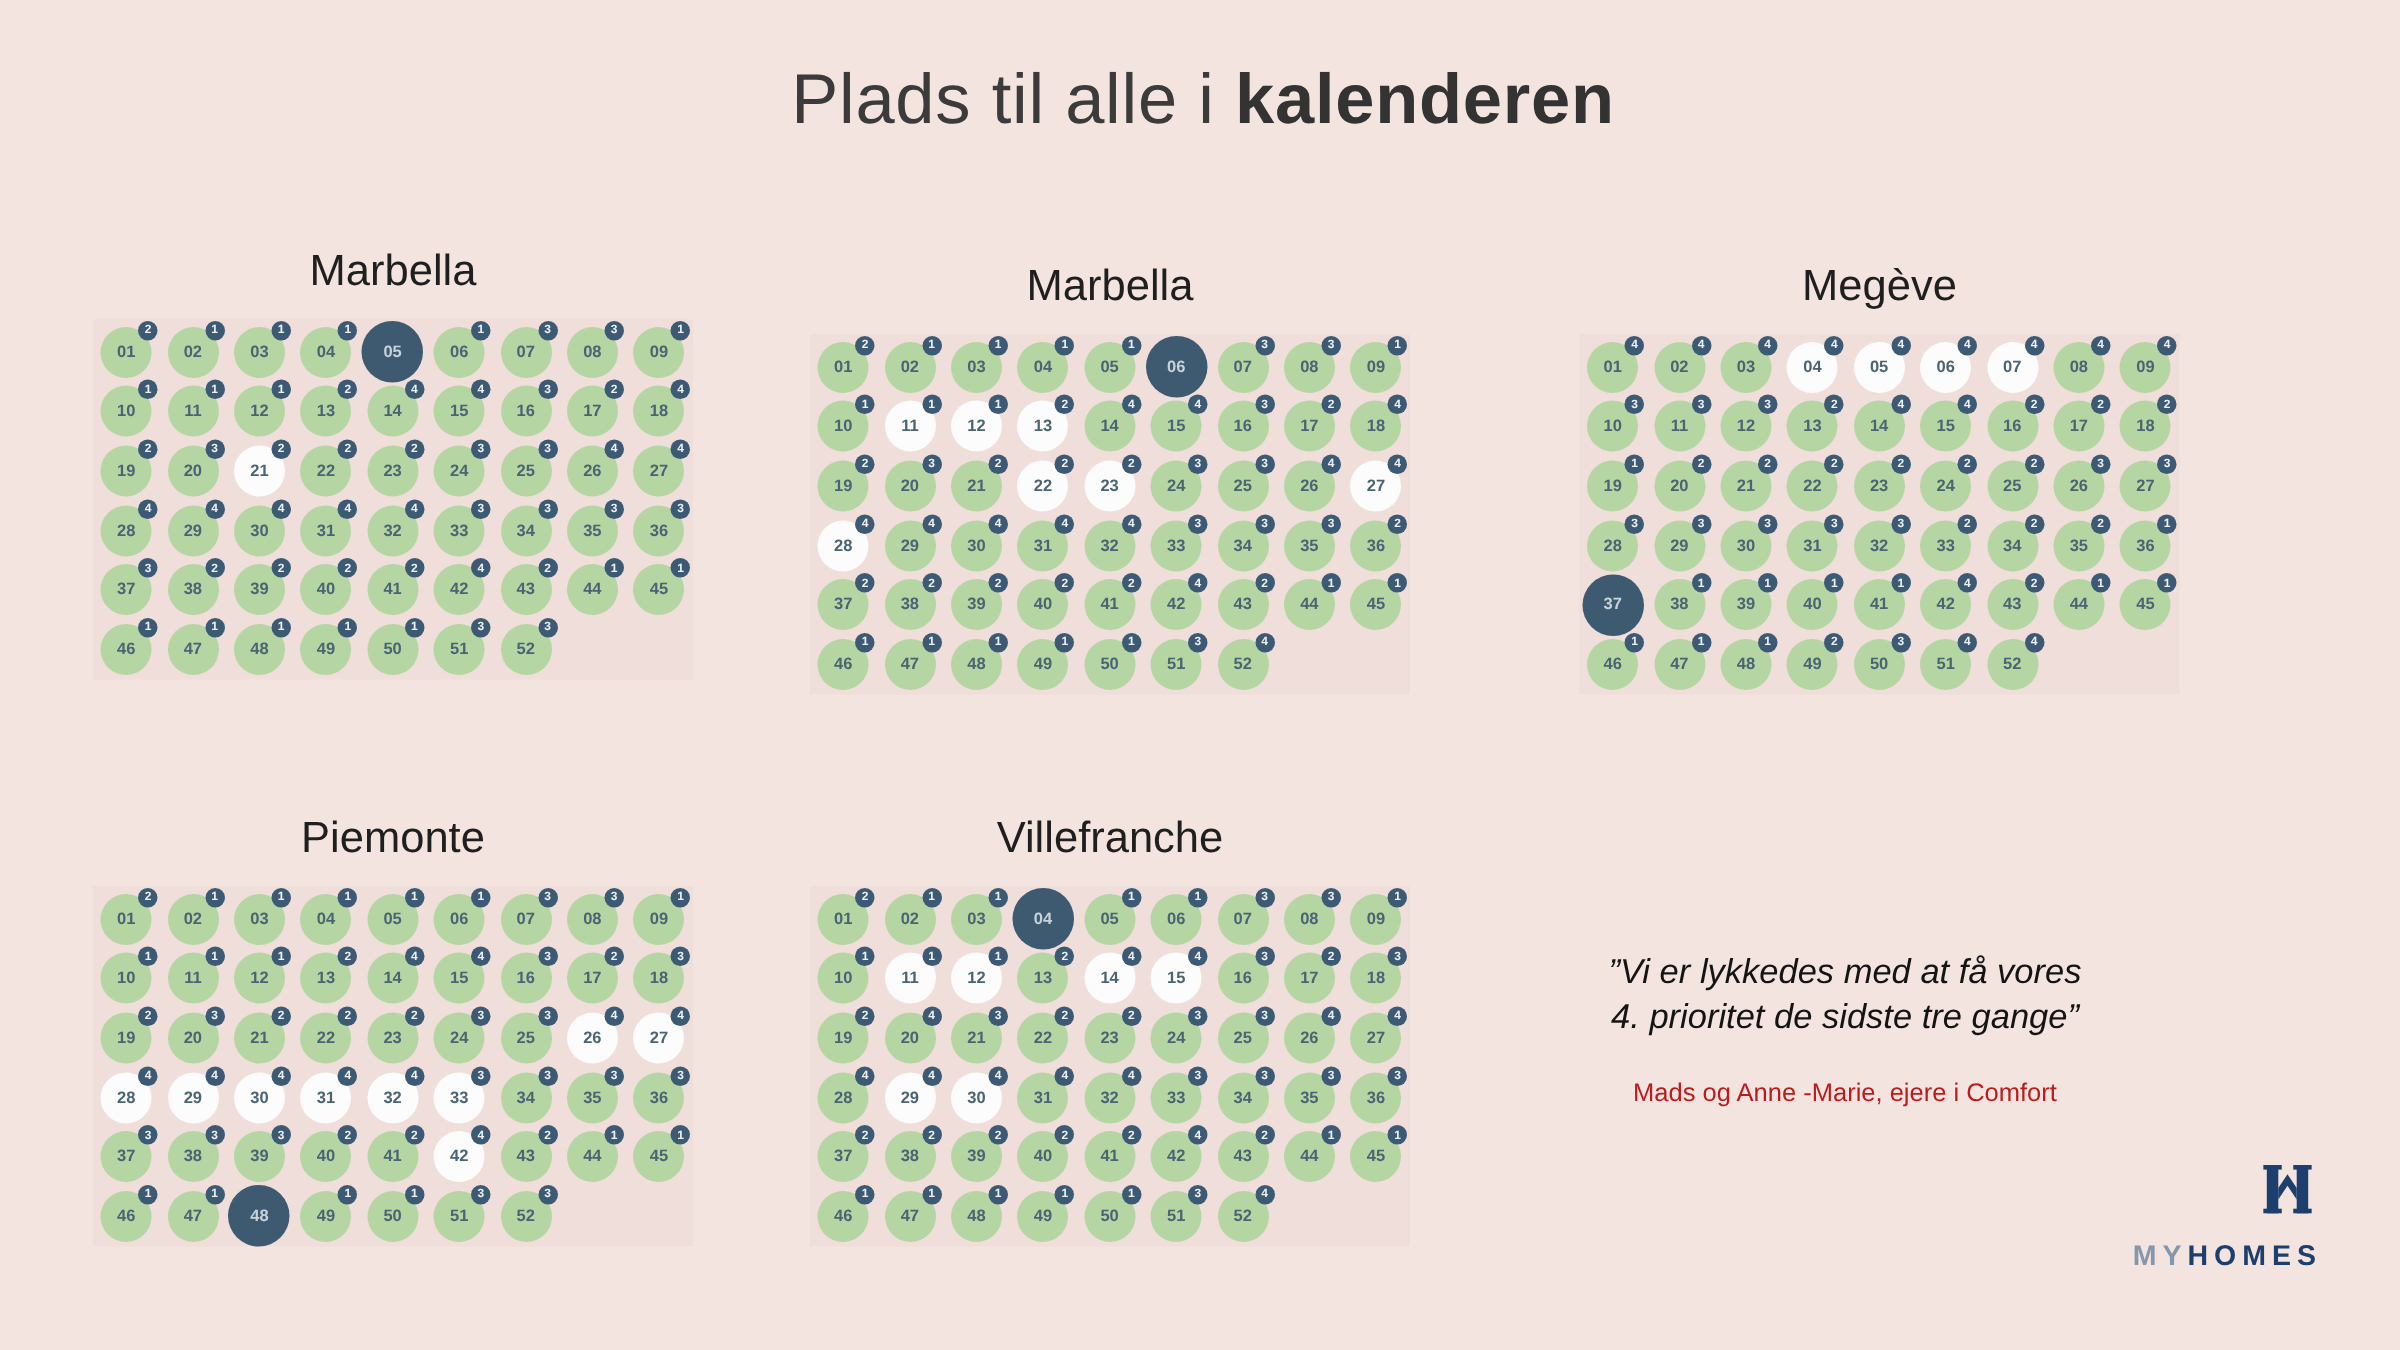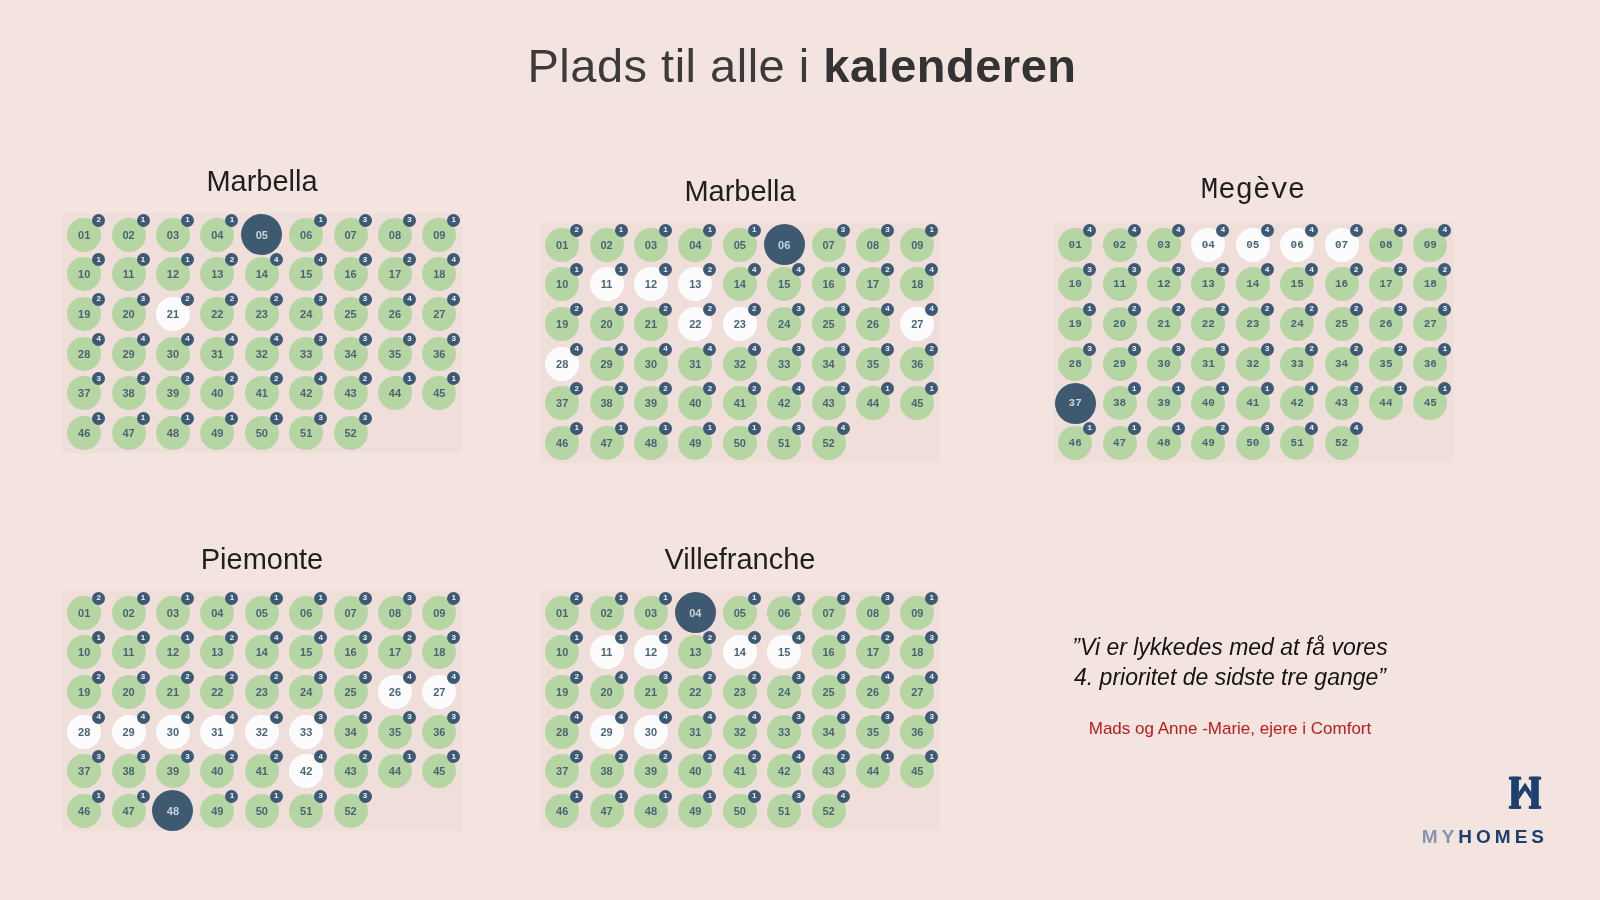--- a/index.html
+++ b/index.html
@@ -44,21 +44,21 @@
     position:absolute; top:-4px; right:-4px;
     width:13px; height:13px; border-radius:50%;
     background:#3d5a75; color:#eef1f4;
     font-size:8px; font-weight:bold;
     display:flex; align-items:center; justify-content:center;
     line-height:1;
   }
 
   .cal-barcelona    { left:62px;   top:163px; }
   .cal-marbella     { left:540px;  top:173px; }
-  .cal-megeve       { left:1053px; top:173px;font-family:Liberation Mono, monospace; }
+  .cal-megeve       { left:1053px; top:173px; }
   .cal-piemonte     { left:62px;   top:541px; }
   .cal-villefranche { left:540px;  top:541px; }
 
   .quote-block {
     position:absolute; left:1010px; top:632px; width:440px;
     text-align:center; color:#141414;
   }
   .quote-text {
     font-style:italic; font-size:23px; line-height:1.32;
     white-space:pre-line;

